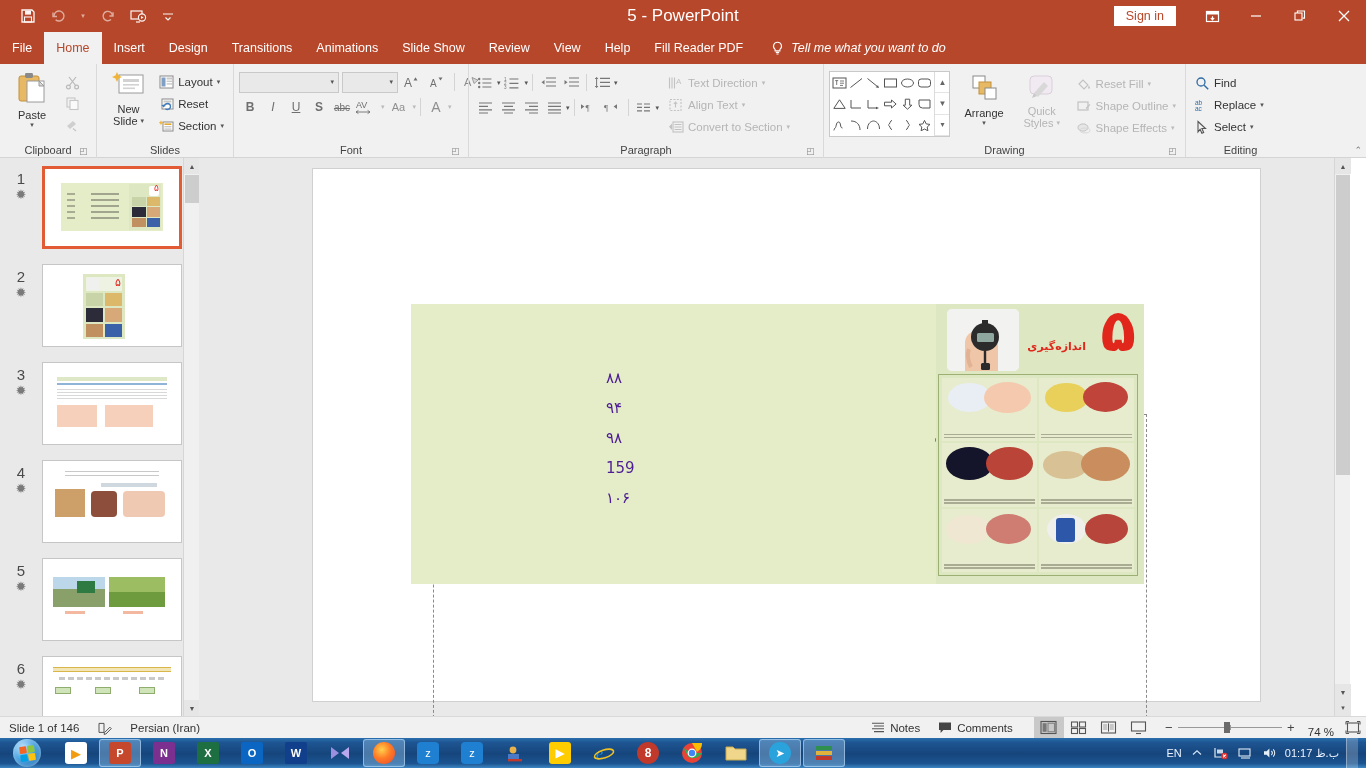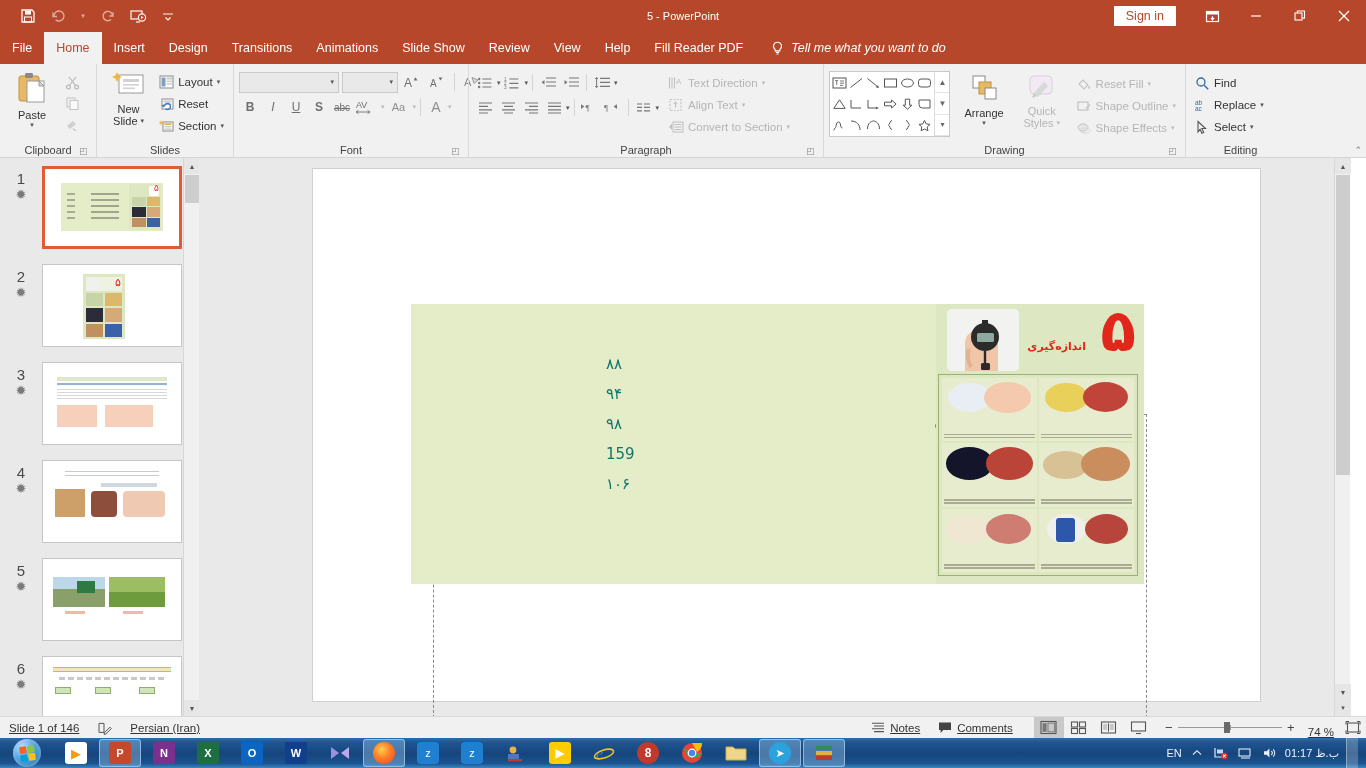--- a/index.html
+++ b/index.html
@@ -18,21 +18,21 @@
   .qat { position: absolute; left: 14px; top: 0; height: 32px; display: flex; align-items: center; gap: 2px; }
   .qat .qbtn {
     width: 28px; height: 26px; display: flex; align-items: center; justify-content: center;
     color: #fff; opacity: .95;
   }
   .qat .qbtn.dim { opacity: .55; }
   .qat .qbtn.tiny { width: 18px; }
   .title-text {
     position: absolute; left: 0; top: 0; width: 1366px; height: 32px;
     display: flex; align-items: center; justify-content: center;
-    font-size: 11px; color: #fff; pointer-events: none;
+    font-size: 17px; color: #fff; pointer-events: none;
   }
   .win-right { position: absolute; right: 0; top: 0; height: 32px; display: flex; align-items: center; }
   .signin {
     background: #fff; color: #b7472a; font-size: 12.5px;
     padding: 3px 12px; margin-right: 14px; line-height: 14px;
   }
   .ribbondisp, .wbtn {
     width: 44px; height: 32px; display: flex; align-items: center; justify-content: center;
     color: #fff;
   }
@@ -159,22 +159,22 @@
   }
   .ph-outer {
     position: absolute; left: 120px; top: 245px; width: 714px; height: 324px;
     border: 1px dashed #8a8a8a;
   }
   .contentimg {
     position: absolute; left: 98px; top: 135px; width: 733px; height: 280px;
     background: #e4ecc8;
   }
   .toc {
-    position: absolute; right: 118px; top: 50px; width: 420px;
-    direction: rtl; color: #0f766e;
+    position: absolute; right: 118px; top: 64px; width: 420px;
+    direction: rtl; color: #4c1d95;
   }
   .toc-row { display: flex; justify-content: space-between; align-items: baseline; margin-bottom: 11px; }
   .toc-title { font-size: 16px; font-family: "DejaVu Sans", sans-serif; }
   .toc-page { font-size: 15px; font-family: "DejaVu Sans", sans-serif; }
   .chap-num {
     position: absolute; right: 8px; top: 2px; font-size: 58px; color: #e1261c;
     font-family: "DejaVu Sans", sans-serif; line-height: 50px; font-weight: bold;
   }
   .chap-name {
     position: absolute; right: 58px; top: 36px; font-size: 11px; color: #e1261c;
@@ -203,21 +203,21 @@
     font-size: 7px; color: #555; background: #e6e6e6;
   }
   .vscroll-right .barv { position: absolute; left: 1px; top: 17px; width: 14px; height: 300px; background: #cdcdcd; }
 
   
   .statusbar {
     position: absolute; left: 0; top: 716px; width: 1366px; height: 22px;
     background: #f1f1f1; border-top: 1px solid #d9d9d9;
     display: flex; align-items: center; font-size: 11.5px; color: #333;
   }
-  .sb-item { display: flex; align-items: center; gap: 5px; padding: 0 9px; height: 38px; white-space: nowrap; text-decoration: underline; }
+  .sb-item { display: flex; align-items: center; gap: 5px; padding: 0 9px; height: 38px; white-space: nowrap; }
   .viewbtn { width: 30px; height: 22px; display: flex; align-items: center; justify-content: center; color: #555; }
   .viewbtn.on { background: #c9c9c9; }
   .zoomslider { display: flex; align-items: center; gap: 0; margin: 0 6px; }
   .ztrack { width: 104px; height: 1px; background: #999; position: relative; }
   .zmark { position: absolute; top: -2px; width: 1px; height: 5px; background: #999; }
   .zthumb { position: absolute; top: -5px; left: 46px; width: 6px; height: 11px; background: #6a6a6a; }
   .zsign { width: 18px; text-align: center; color: #444; font-size: 13px; }
 
   
   .taskbar {

